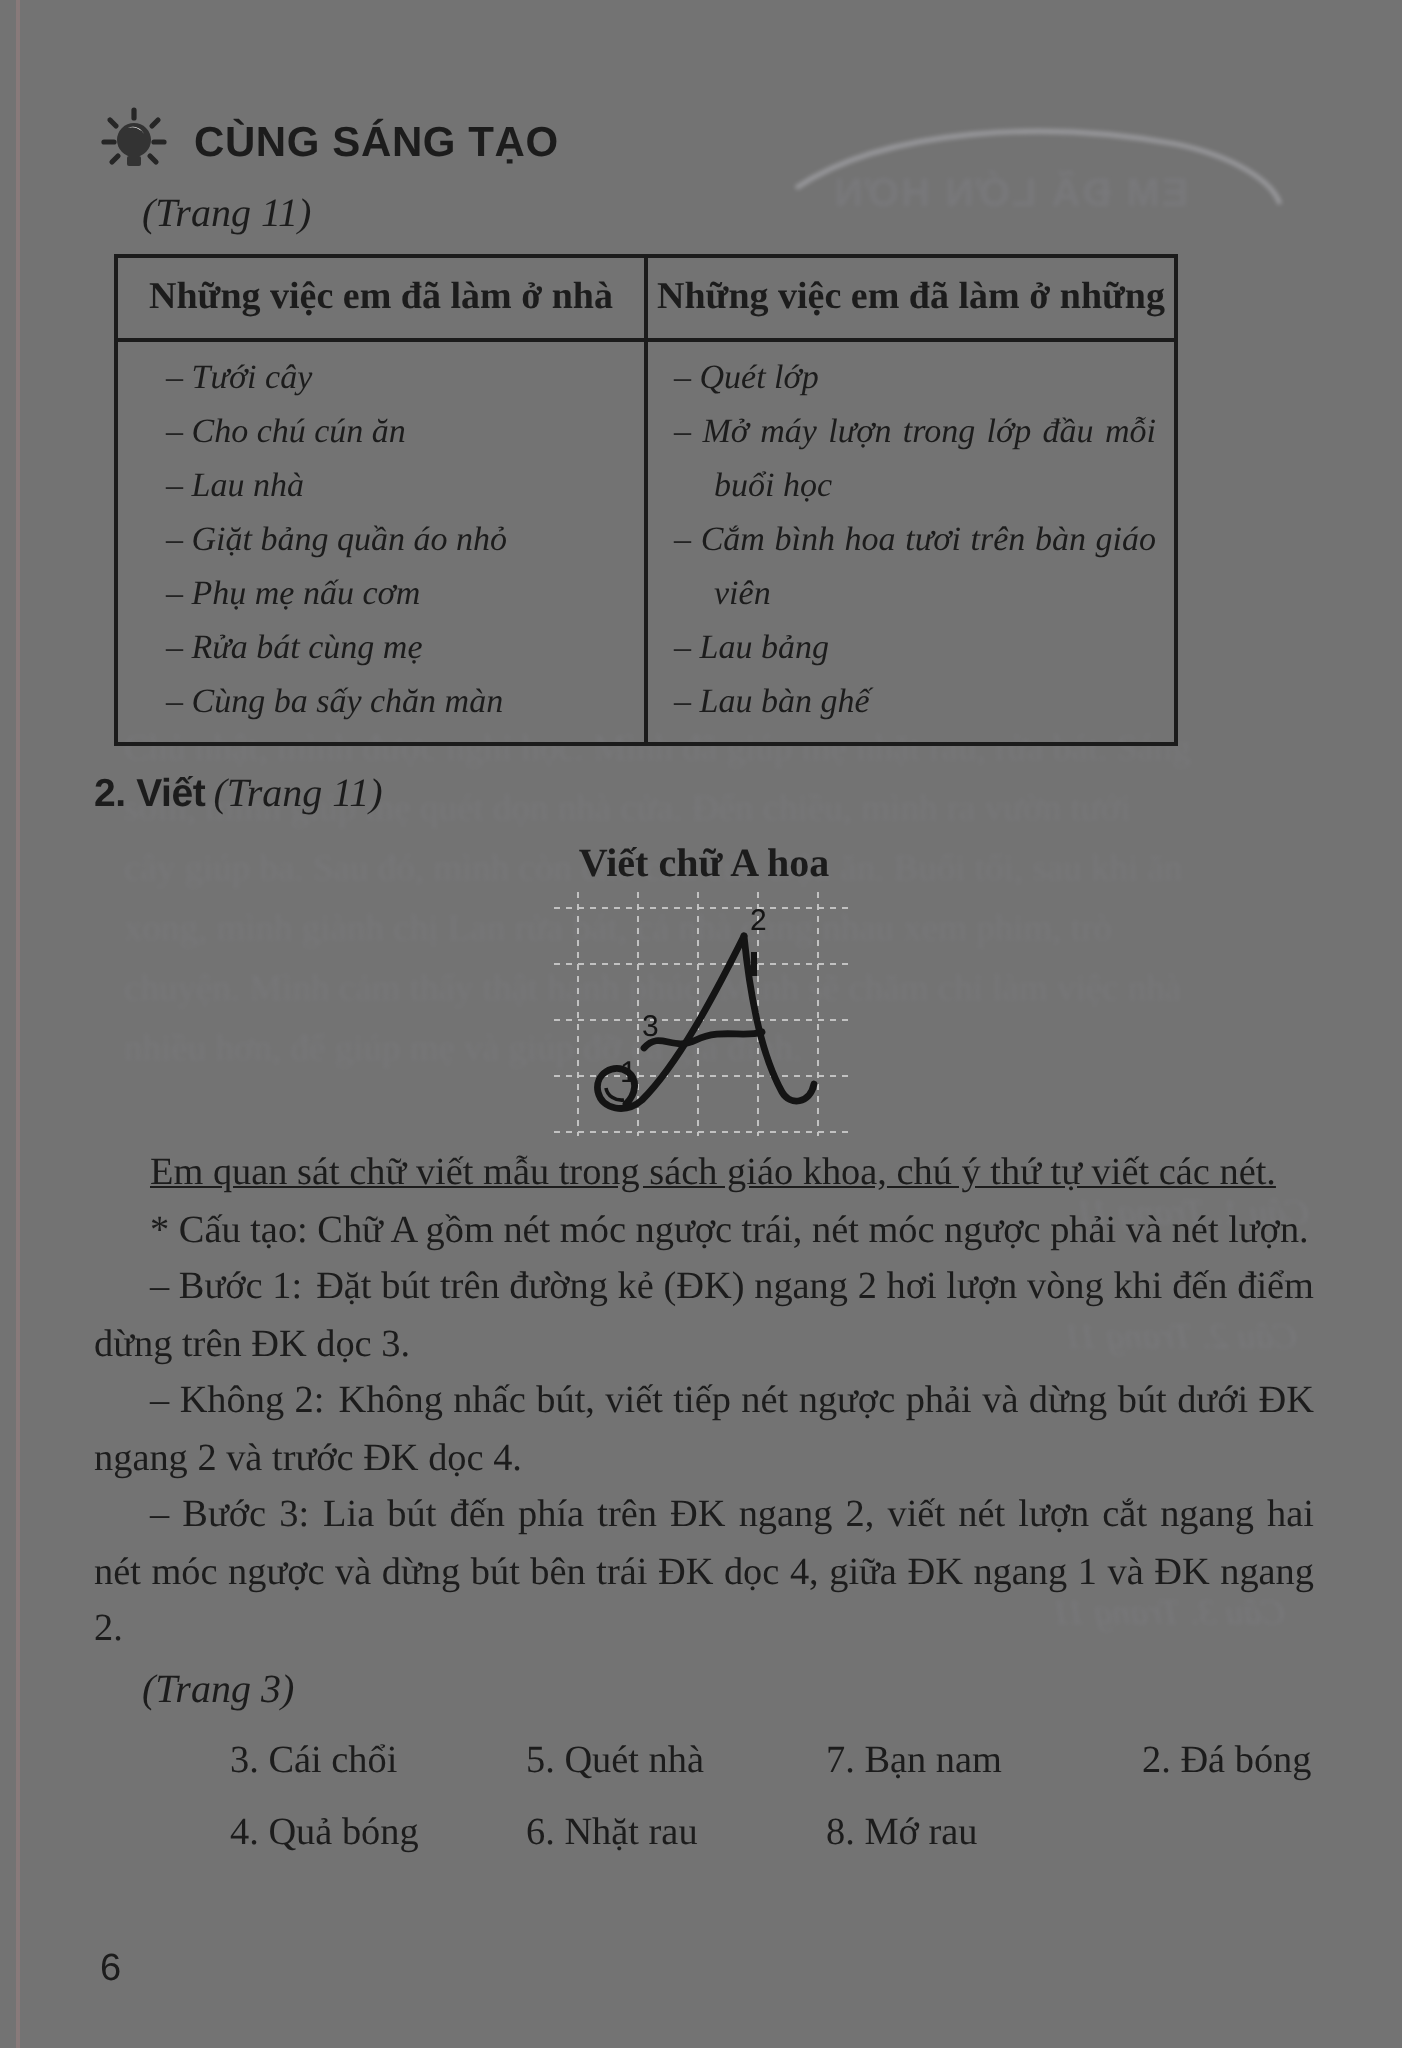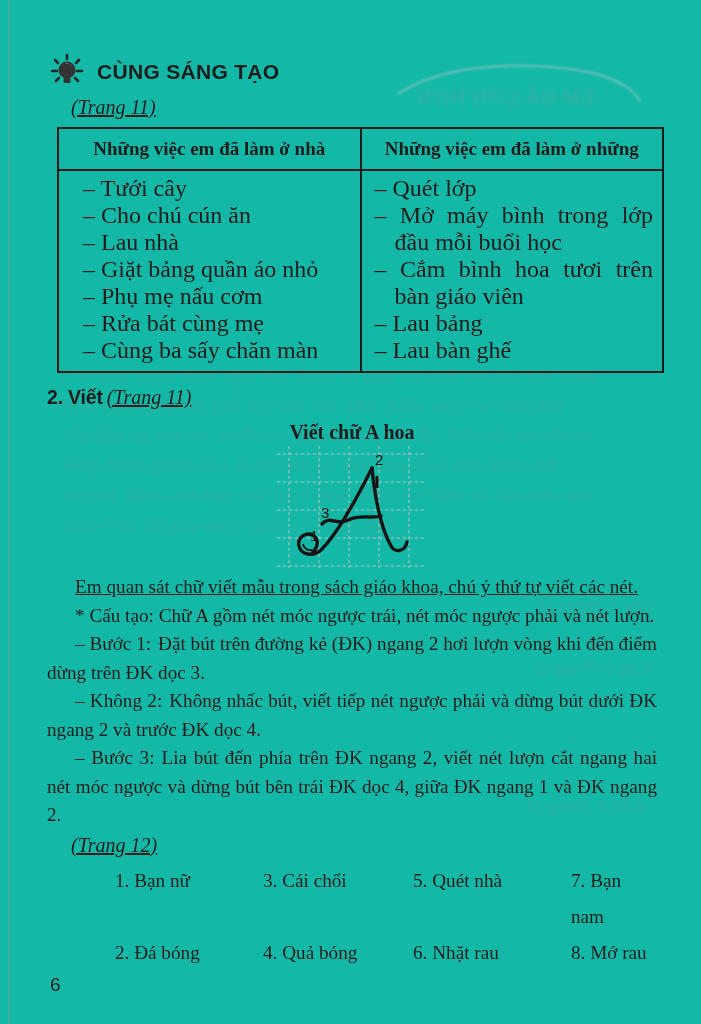--- a/index.html
+++ b/index.html
@@ -1,19 +1,19 @@
 <!DOCTYPE html>
 <html><head>
 <meta charset="utf-8">
 <style>
   * { margin:0; padding:0; box-sizing:border-box; }
   html,body { background:#e9e9e9; }
   body { width:701px; height:1024px; overflow:hidden; position:relative;
          font-family:"Liberation Serif", serif; color:#1c1c1c; }
-  .page { position:absolute; inset:0; background:#14b8a6; }
+  .page { position:absolute; inset:0; background:#737373; }
 
   
   .spine { position:absolute; left:8px; top:0; bottom:0; width:2px;
            background:rgba(190,140,140,.28); }
 
   
   .bleed { position:absolute; color:#8e8e9a; filter:blur(1.1px);
            pointer-events:none; z-index:0; }
   .bleed-title { left:416px; top:86px; font:bold 20px "Liberation Sans",sans-serif;
                  transform:scaleX(-1); opacity:.20; letter-spacing:1px; }
@@ -26,29 +26,29 @@
   .bleed-note.n2 { left:526px; top:796px; }
   .bleed-curve { position:absolute; left:388px; top:52px; opacity:.45;
                  filter:blur(1px); z-index:0; pointer-events:none; }
 
   
   .content { position:relative; z-index:1; padding:52px 44px 0 47px; }
 
   .head-row { display:flex; align-items:center; gap:10px; }
   .bulb { flex:0 0 auto; }
   .app-title { font:bold 21px "Liberation Sans",sans-serif; letter-spacing:.3px; }
-  .page-ref { font:italic 20px "Liberation Serif",serif;text-decoration:underline; }
+  .page-ref { font:italic 20px "Liberation Serif",serif; }
   .head-ref { margin:4px 0 8px 24px; }
 
-  table.chores { border-collapse:collapse; width:607px; margin-left:10px;
+  table.chores { border-collapse:collapse; width:532px; margin-left:10px;
                  table-layout:fixed; }
   table.chores, table.chores th, table.chores td { border:2px solid #1b1b1b; }
   table.chores th { font:bold 19px "Liberation Serif",serif; text-align:center;
                     padding:9px 4px; }
-  table.chores td { vertical-align:top; font-size:24px; line-height:27px; }
+  table.chores td { vertical-align:top; font-size:17px; line-height:27px;font-style:italic; }
   td.home-col  { width:51%; padding:4px 10px 7px 24px; }
   td.school-col{ padding:4px 9px 7px 13px; }
   .chores li { list-style:none; padding-left:20px; text-indent:-20px; }
   td.school-col li { text-align:justify; }
 
   .sec2-head { margin:13px 0 12px 0; }
   .sec-title { font:bold 19.5px "Liberation Sans",sans-serif; letter-spacing:-.2px; }
   .subtitle { text-align:center; font:bold 20px "Liberation Serif",serif;
               margin-top:5px; }
   .a-diagram { width:150px; margin:2px auto 0 auto; display:block; }
@@ -123,21 +123,21 @@
             <li>– Lau nhà</li>
             <li>– Giặt bảng quần áo nhỏ</li>
             <li>– Phụ mẹ nấu cơm</li>
             <li>– Rửa bát cùng mẹ</li>
             <li>– Cùng ba sấy chăn màn</li>
           </ul>
         </td>
         <td class="school-col">
           <ul>
             <li>– Quét lớp</li>
-            <li>– Mở máy bình trong lớp đầu mỗi buổi học</li>
+            <li>– Mở máy lượn trong lớp đầu mỗi buổi học</li>
             <li>– Cắm bình hoa tươi trên bàn giáo viên</li>
             <li>– Lau bảng</li>
             <li>– Lau bàn ghế</li>
           </ul>
         </td>
       </tr>
     </tbody>
       </table>
 
     <div class="sec2-head">
@@ -179,23 +179,22 @@
     <p class="para">
       <span class="step-label">– Bước 1:</span><span>Đặt bút trên đường kẻ (ĐK) ngang 2 hơi lượn vòng khi đến điểm dừng trên ĐK dọc 3.</span>
     </p>
     <p class="para">
       <span class="step-label">– Không 2:</span><span>Không nhấc bút, viết tiếp nét ngược phải và dừng bút dưới ĐK ngang 2 và trước ĐK dọc 4.</span>
     </p>
     <p class="para">
       <span class="step-label">– Bước 3:</span><span>Lia bút đến phía trên ĐK ngang 2, viết nét lượn cắt ngang hai nét móc ngược và dừng bút bên trái ĐK dọc 4, giữa ĐK ngang 1 và ĐK ngang 2.</span>
     </p>
 
-    <div class="page-ref sec3-ref">(Trang 12)</div>
+    <div class="page-ref sec3-ref">(Trang 3)</div>
     <div class="name-grid">
-      <span>1. Bạn nữ</span>
       <span>3. Cái chổi</span>
       <span>5. Quét nhà</span>
       <span>7. Bạn nam</span>
       <span>2. Đá bóng</span>
       <span>4. Quả bóng</span>
       <span>6. Nhặt rau</span>
       <span>8. Mớ rau</span>
     </div>
 
   </div>

